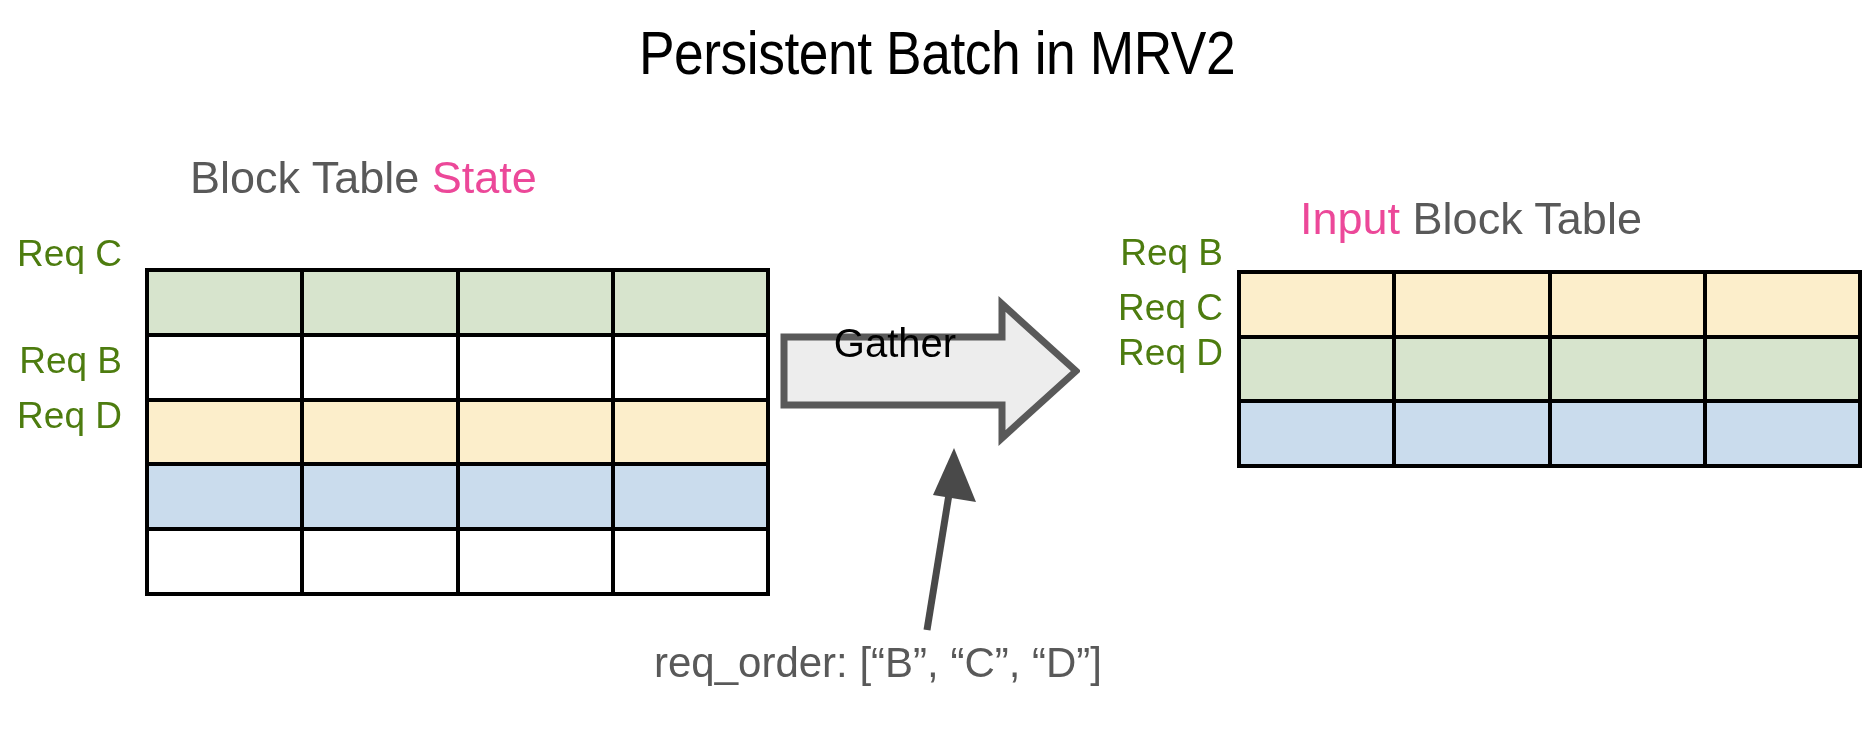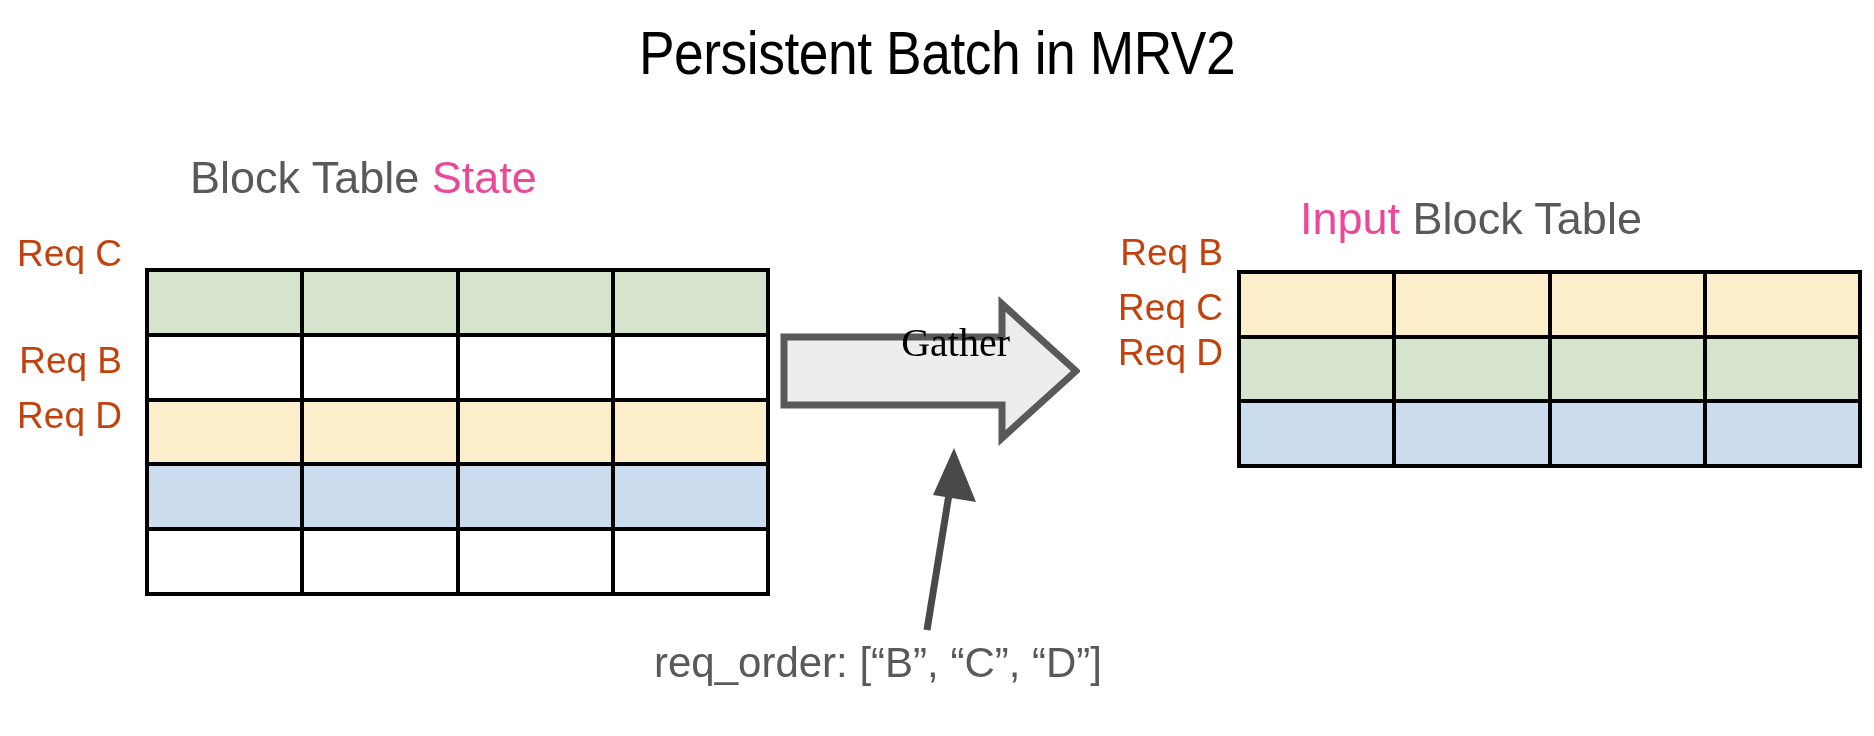--- a/index.html
+++ b/index.html
@@ -85,21 +85,21 @@
     height: 198px;
     grid-template-columns: repeat(4, 1fr);
     grid-template-rows: repeat(3, 1fr);
   }
 
   
   .row-label {
     position: absolute;
     font-size: 37px;
     line-height: 40px;
-    color: #c2410c;
+    color: #4d7c0f;
     white-space: nowrap;
     text-align: right;
   }
   .row-label.left  { right: 1752px; }   
   .row-label.right { right: 651px; }    
 
   
   #label-left-c { top: 234px; }
   #label-left-b { top: 341px; }
   #label-left-d { top: 396px; }
@@ -115,27 +115,26 @@
     left: 780px;
     top: 296px;
     width: 300px;
     height: 150px;
   }
   #gather-label {
     position: absolute;
     left: 780px;
     top: 319px;
     width: 230px;
-    text-align: right;
+    text-align: center;
     font-size: 40px;
     line-height: 48px;
     color: #000000;
     white-space: nowrap;
     pointer-events: none;
-    font-family: Liberation Serif, serif;
   }
 
   
   #pointer-arrow {
     position: absolute;
     left: 890px;
     top: 440px;
     width: 190px;
     height: 200px;
   }

